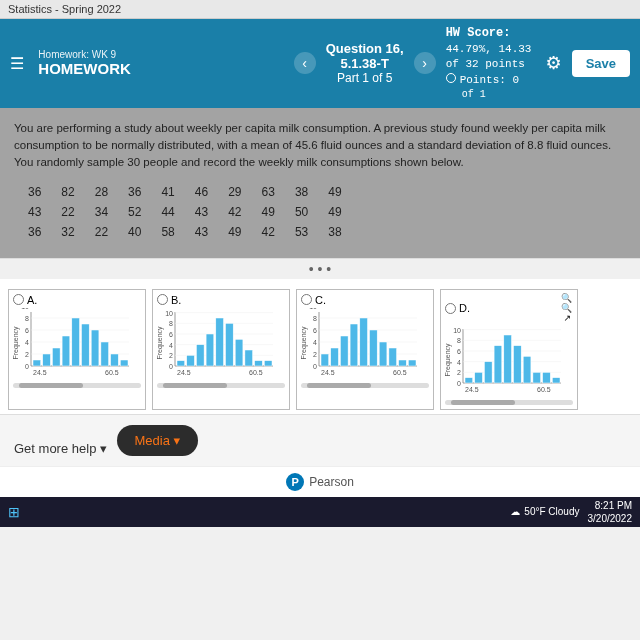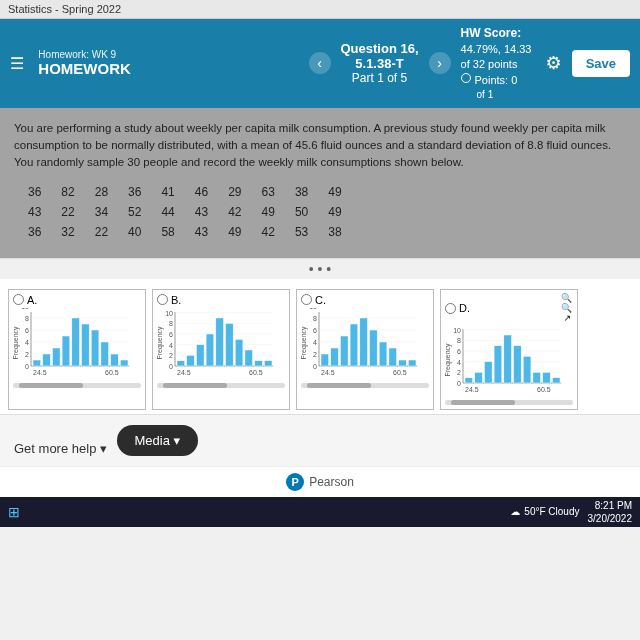--- a/index.html
+++ b/index.html
@@ -55,20 +55,21 @@
       height: 22px;
       border-radius: 50%;
       cursor: pointer;
       font-size: 14px;
       display: flex; align-items: center; justify-content: center;
     }
     .header-score {
       text-align: left;
       font-size: 11px;
       line-height: 1.4;
+      font-family: Liberation Mono, monospace;
     }
     .header-score .score-title { font-weight: bold; font-size: 12px; }
     .gear-btn {
       background: none; border: none; color: white; cursor: pointer; font-size: 18px; margin-left: 4px;
     }
     .save-btn {
       background: white;
       color: #1a7fa8;
       border: none;
       padding: 6px 14px;
@@ -113,21 +114,21 @@
       padding: 10px 14px;
       display: flex;
       align-items: flex-end;
       gap: 10px;
     }
     .get-help-btn {
       background: none; border: none; color: #333; font-size: 13px; cursor: pointer;
       display: flex; align-items: center; gap: 3px;
     }
     .media-btn {
-      background: #2c2c2c; color: #ffffff; border: none; padding: 8px 18px;
+      background: #2c2c2c; color: #f97316; border: none; padding: 8px 18px;
       border-radius: 20px; font-size: 13px; cursor: pointer;
       display: flex; align-items: center; gap: 4px;
     }
     .spacer { flex: 1; }
     .clear-all-btn {
       background: white; border: 1.5px solid #aaa; color: #333;
       padding: 7px 18px; border-radius: 20px; font-size: 13px; cursor: pointer;
     }
     .check-answer-btn {
       background: #e8c4c4; color: #999; border: none;

